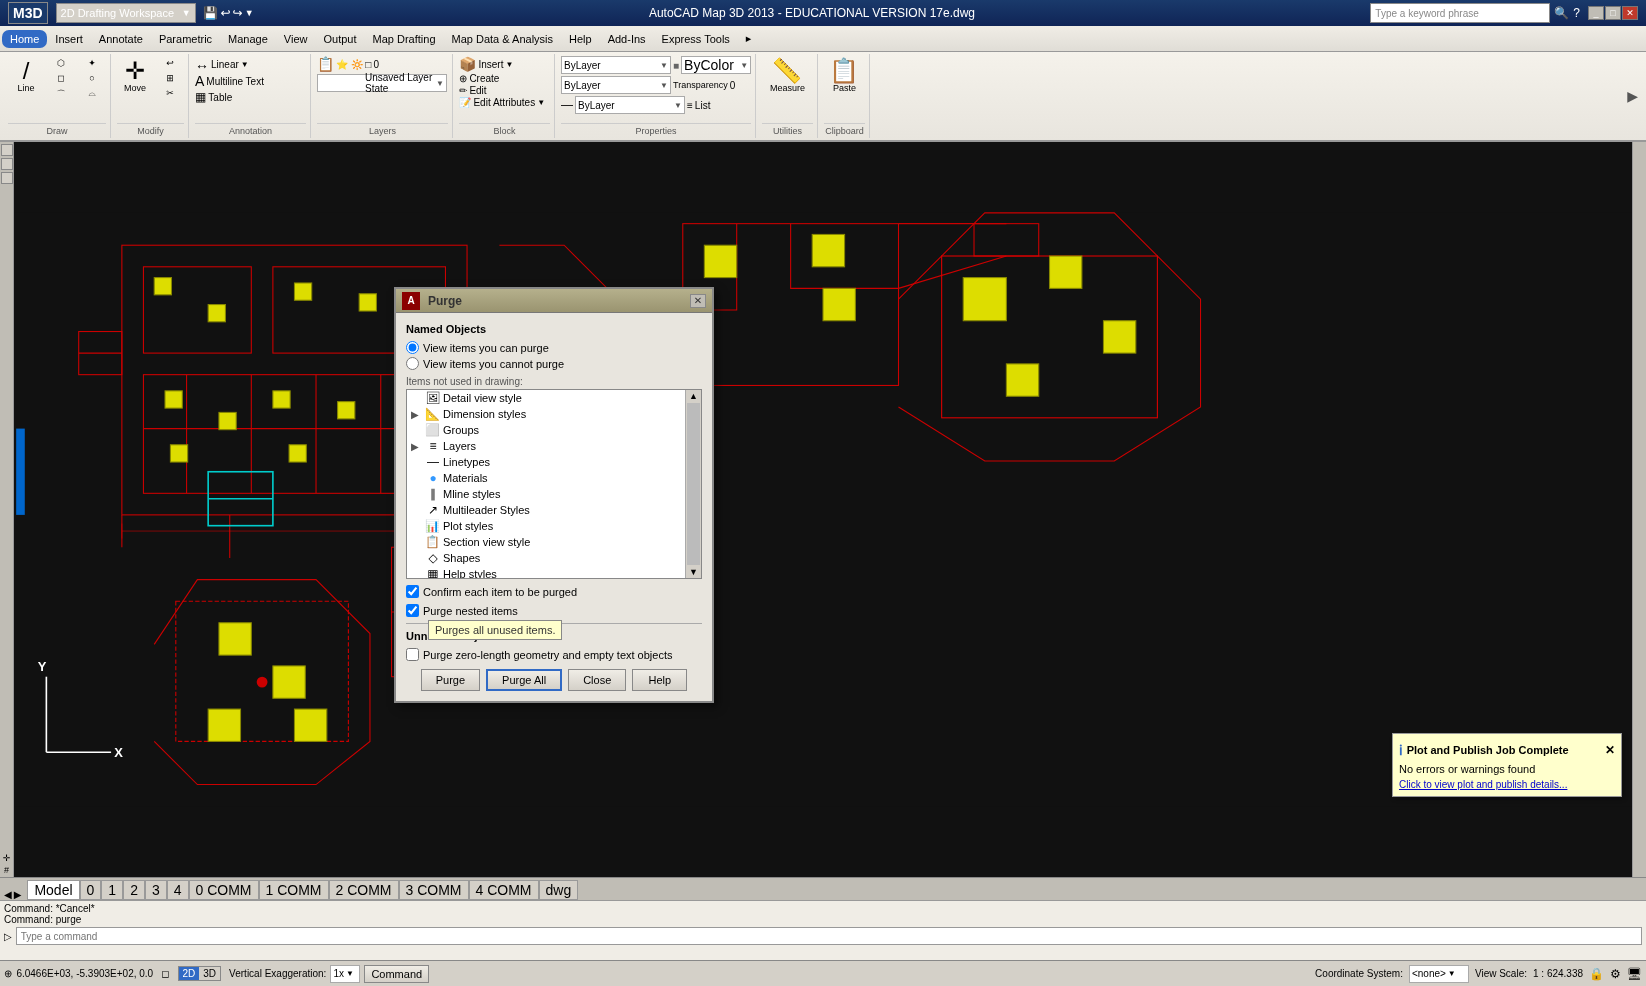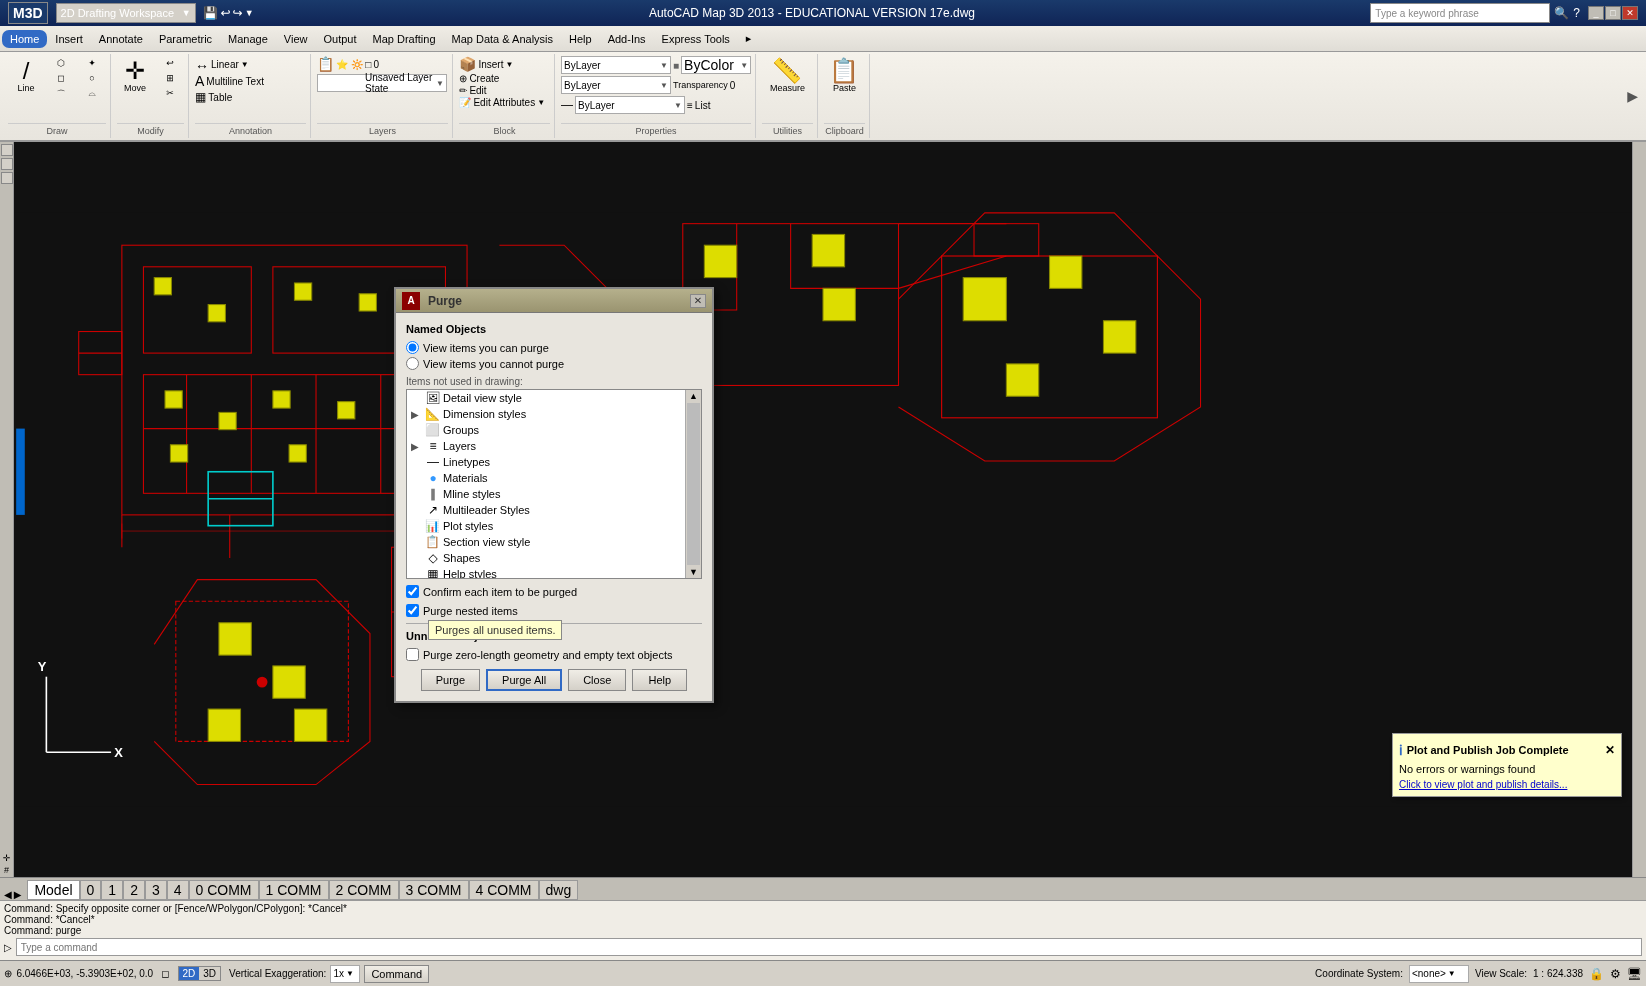--- a/index.html
+++ b/index.html
@@ -561,21 +561,20 @@
     <div class="status-tab">4</div>
     <div class="status-tab">0 COMM</div>
     <div class="status-tab">1 COMM</div>
     <div class="status-tab">2 COMM</div>
     <div class="status-tab">3 COMM</div>
     <div class="status-tab">4 COMM</div>
     <div class="status-tab">dwg</div>
   </div>
 
   <div class="command-bar">
-    <div>Command:  Specify opposite corner or [Fence/WPolygon/CPolygon]: *Cancel*</div>
     <div>Command:  *Cancel*</div>
     <div>Command:  purge</div>
     <div class="command-input-row">
       <span style="font-size:10px;">▷</span>
       <input class="command-input" type="text" placeholder="Type a command" style="">
     </div>
   </div>
 
   <div class="bottom-bar">
     <span style="font-size:10px;">⊕</span>

